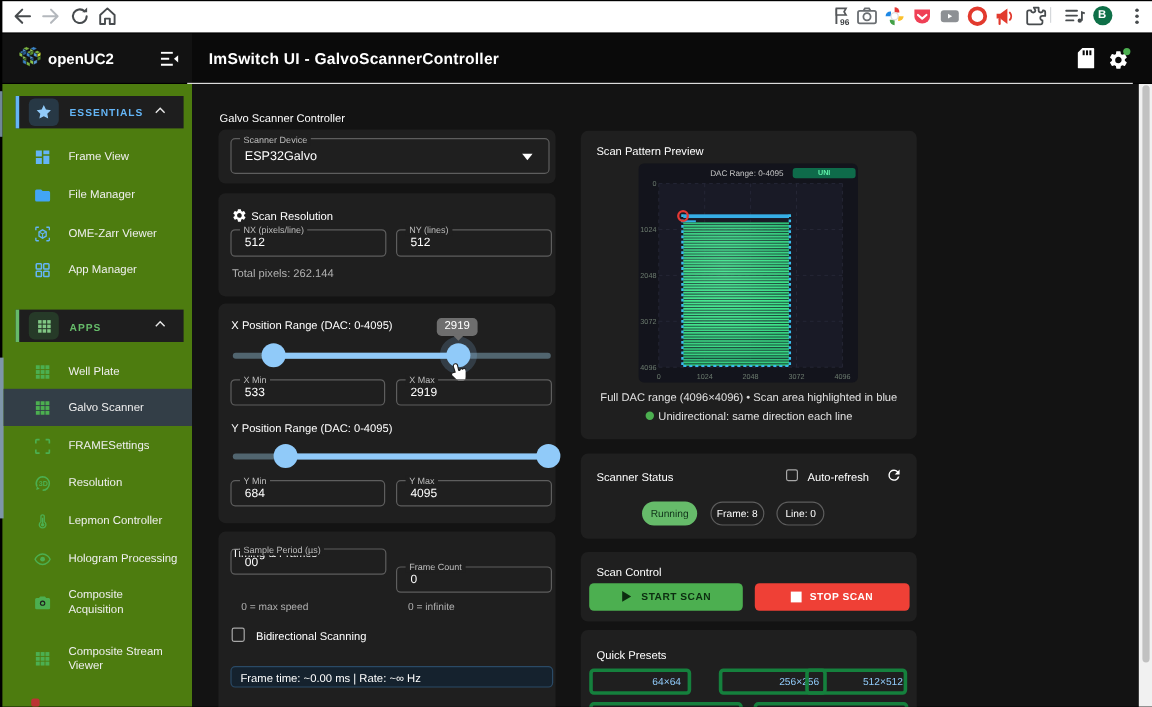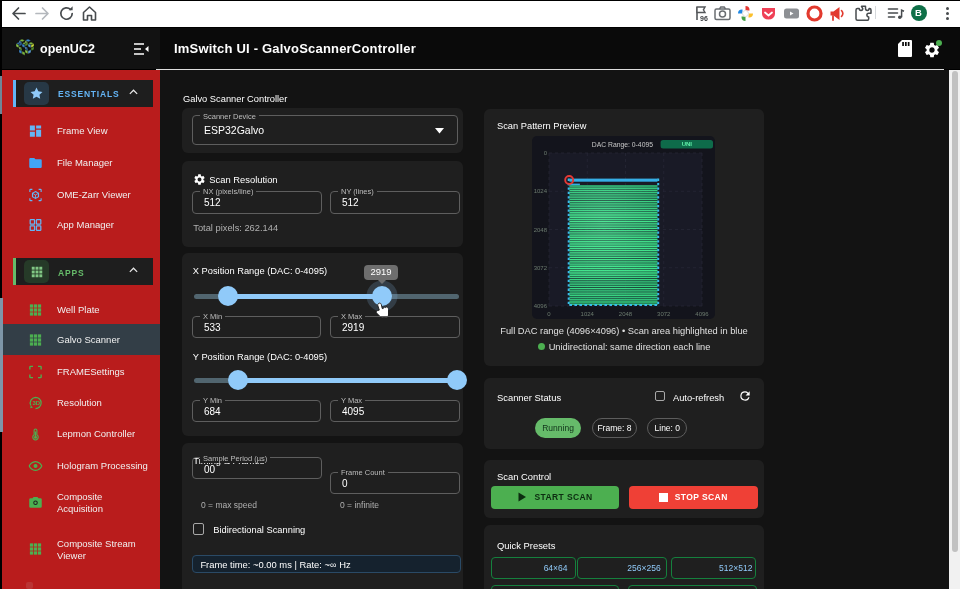--- a/index.html
+++ b/index.html
@@ -14,21 +14,21 @@
   #urltext { position:absolute; left:22px; top:4.5px; font-size:9.5px; color:#1f1f1f; }
 
   
   #appbar { left:2px; top:28px; width:958px; height:41px; background:#0a0a0a; }
   #sbhead { position:absolute; left:0; top:0; width:158px; height:41px; background:#121212; }
   #apptitle { position:absolute; left:172px; top:13px; font-size:13px; font-weight:bold; color:#fff; letter-spacing:0.2px;}
   #openuc2 { position:absolute; left:38px; top:14px; font-size:12.5px; font-weight:bold; color:#fff; }
   #topline { left:156px; top:69px; width:788px; height:2px; background:#dcdcdc; }
 
   
-  #sidebar { left:2px; top:70px; width:158px; height:519px; background:#b91c1c; }
+  #sidebar { left:2px; top:70px; width:158px; height:519px; background:#4d7c0f; }
   .sechead { position:absolute; left:11px; width:140px; height:27px; background:#1e1e1e; }
   .secbar { position:absolute; left:0; top:0; width:2.5px; height:27px; }
   .secchip { position:absolute; left:11px; top:2px; width:25px; height:23px; border-radius:5px; display:flex; align-items:center; justify-content:center; }
   .sectxt { position:absolute; left:45px; top:9.5px; font-size:8.5px; font-weight:bold; letter-spacing:0.8px; }
   .seccaret { position:absolute; right:14px; top:7px; color:#e8e8e8; }
   .item { position:absolute; left:0; width:158px; height:31px; }
   .item .ic { position:absolute; left:26px; top:50%; transform:translateY(-50%); width:15px; height:15px; }
   .item .tx { position:absolute; left:55px; top:50%; transform:translateY(-50%); font-size:9.5px; color:#f0f0f0; line-height:11.5px; white-space:nowrap; }
   #selrow { position:absolute; left:1px; top:254px; width:157px; height:31px; background:#333e47; }
   #lstrip1 { position:absolute; left:-2px; top:6px; width:2px; height:38px; background:#6f8698; }
@@ -44,21 +44,21 @@
   .field .lab { position:absolute; left:7px; top:-4.5px; background:#1f1f1f; padding:0 3px; font-size:7.5px; color:#bdbdbd; white-space:nowrap; }
   .field .val { position:absolute; left:11px; top:5.5px; font-size:10px; color:#fff; }
   .helper { position:absolute; font-size:8.5px; color:#b0b0b0; white-space:nowrap; }
 
   .track { position:absolute; height:5px; border-radius:3px; background:#51656f; }
   .trackfill { position:absolute; height:5px; border-radius:3px; background:#90caf9; top:0; }
   .thumb { position:absolute; width:20px; height:20px; border-radius:50%; background:#90caf9; top:50%; transform:translate(-50%,-50%); }
 
   .chip { position:absolute; height:20px; border-radius:10px; font-size:8.5px; white-space:nowrap; display:flex; align-items:center; justify-content:center;margin-left:44px; }
   .btn { position:absolute; height:23.5px; border-radius:4px; display:flex; align-items:center; justify-content:center; font-size:8.5px; font-weight:bold; letter-spacing:0.4px; white-space:nowrap; }
-  .obtn { position:absolute; height:22.7px; border:1px solid #15803d; border-radius:4px; color:#90caf9; font-size:8.5px; display:flex; align-items:center; justify-content:center;padding-left:44px; }
+  .obtn { position:absolute; height:22.7px; border:3px solid #15803d; border-radius:4px; color:#90caf9; font-size:8.5px; display:flex; align-items:center; justify-content:center;padding-left:44px; }
 
   
   #sbtrack { left:949px; top:70px; width:11px; height:519px; background:#f1f1f1; }
   #sbthumb { left:951.5px; top:71px; width:6.5px; height:481px; background:#c1c1c1; border-radius:4px; }
 </style>
 </head>
 <body>
 
 <div class="abs" id="chrome">
   <svg class="cicon" style="left:7px" viewBox="0 0 19 19">
@@ -553,21 +553,21 @@
     <div class="h2" style="left:13px;top:11px;font-size:9.4px">Scan Control</div>
     <div class="btn" style="left:6.6px;top:26.2px;width:128.9px;background:#4caf50;color:#0c2d10"><svg width="10" height="10" viewBox="0 0 10 10" style="margin-right:7px">
           <path d="M1.5 0.5v9l7.5-4.5z" fill="#0c2d10"></path>
         </svg>START SCAN</div>
     <div class="btn" style="left:145px;top:26.2px;width:128.5px;background:#ef4036;color:#fff"><span style="display:inline-block;width:9px;height:9px;background:#fff;margin-right:7px"></span>STOP SCAN</div>
   </div>
 
   <div class="card" style="left:324px;top:455px;width:280px;height:140px">
     <div class="h2" style="left:13px;top:15px;font-size:9.4px">Quick Presets</div>
     <div class="obtn" style="left:7.2px;top:31.6px;width:84.8px">64×64</div>
-    <div class="obtn" style="left:93px;top:31.6px;width:90px">256×256</div>
+    <div class="obtn" style="left:115px;top:31.6px;width:90px">256×256</div>
     <div class="obtn" style="left:187.2px;top:31.6px;width:85.2px">512×512</div>
     <div class="obtn" style="left:7.2px;top:59.7px;width:128px"></div>
     <div class="obtn" style="left:144px;top:59.7px;width:128.5px"></div>
   </div>
 </div>
 
 <div class="abs" id="sbtrack"></div>
 <div class="abs" id="sbthumb"></div>
 
 </body></html>

